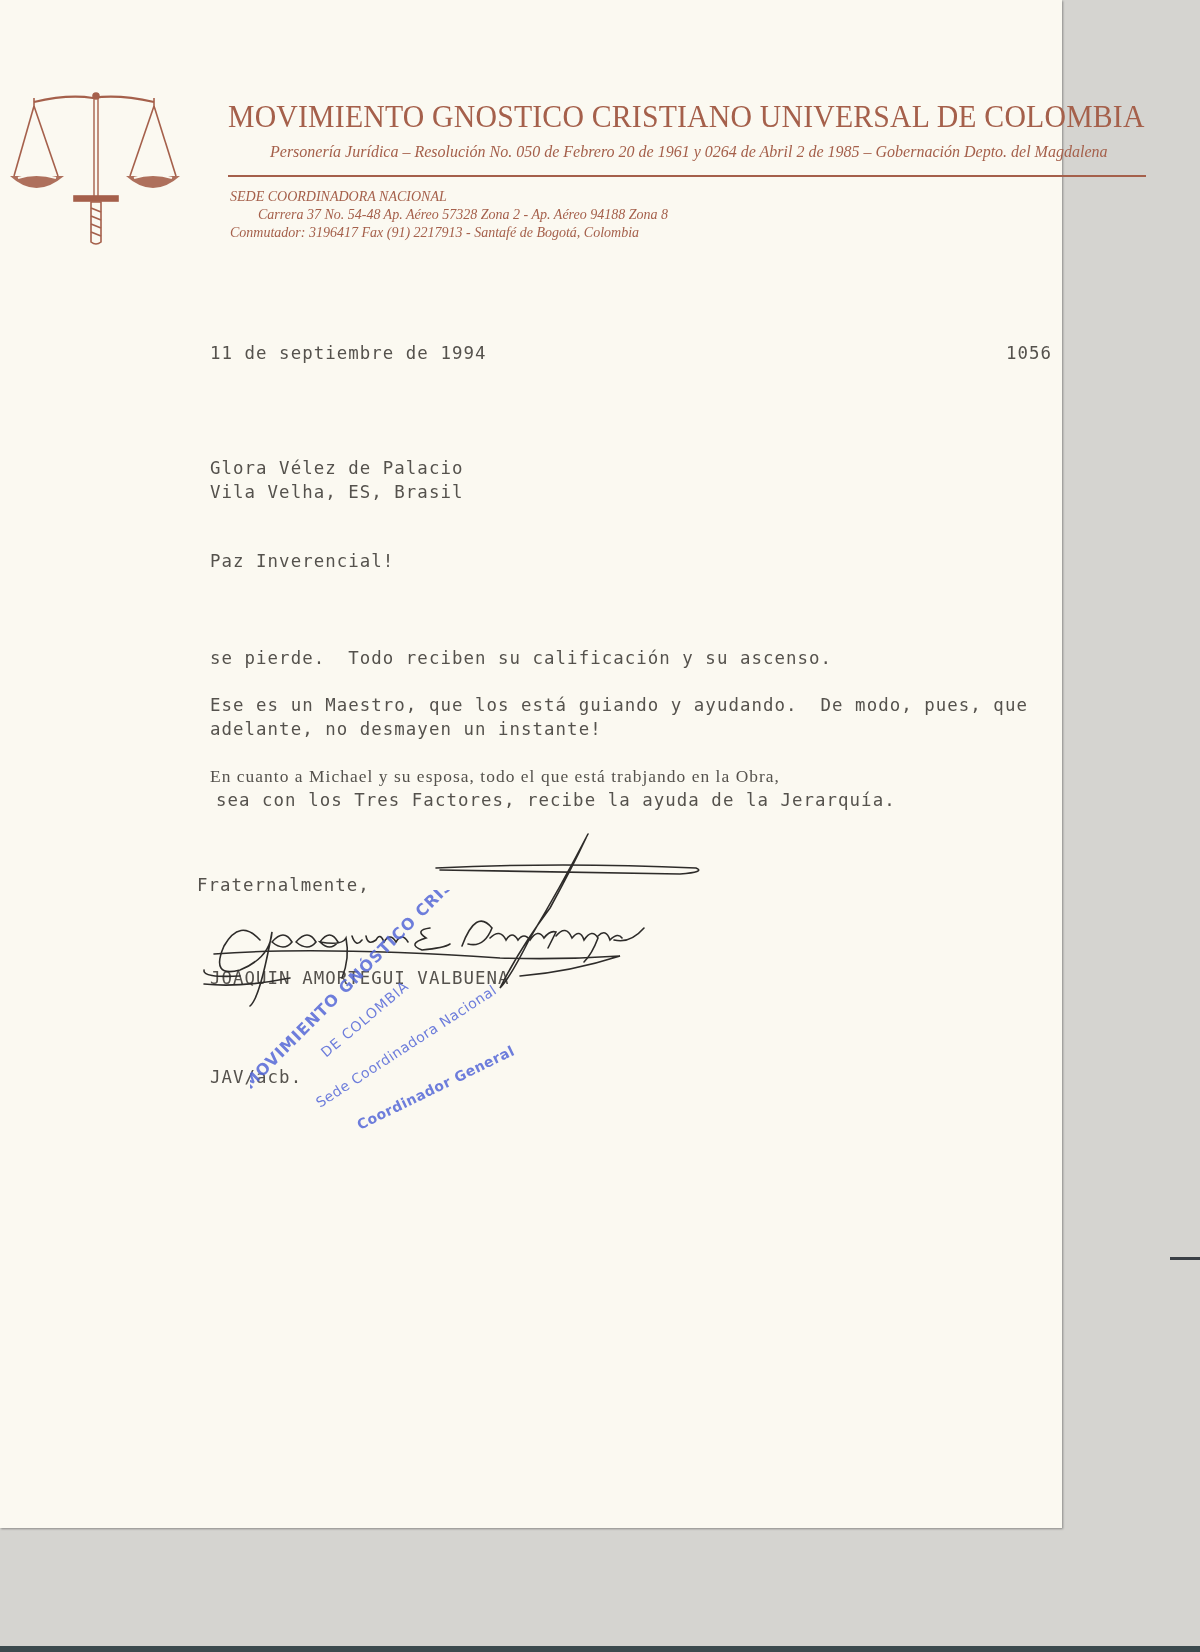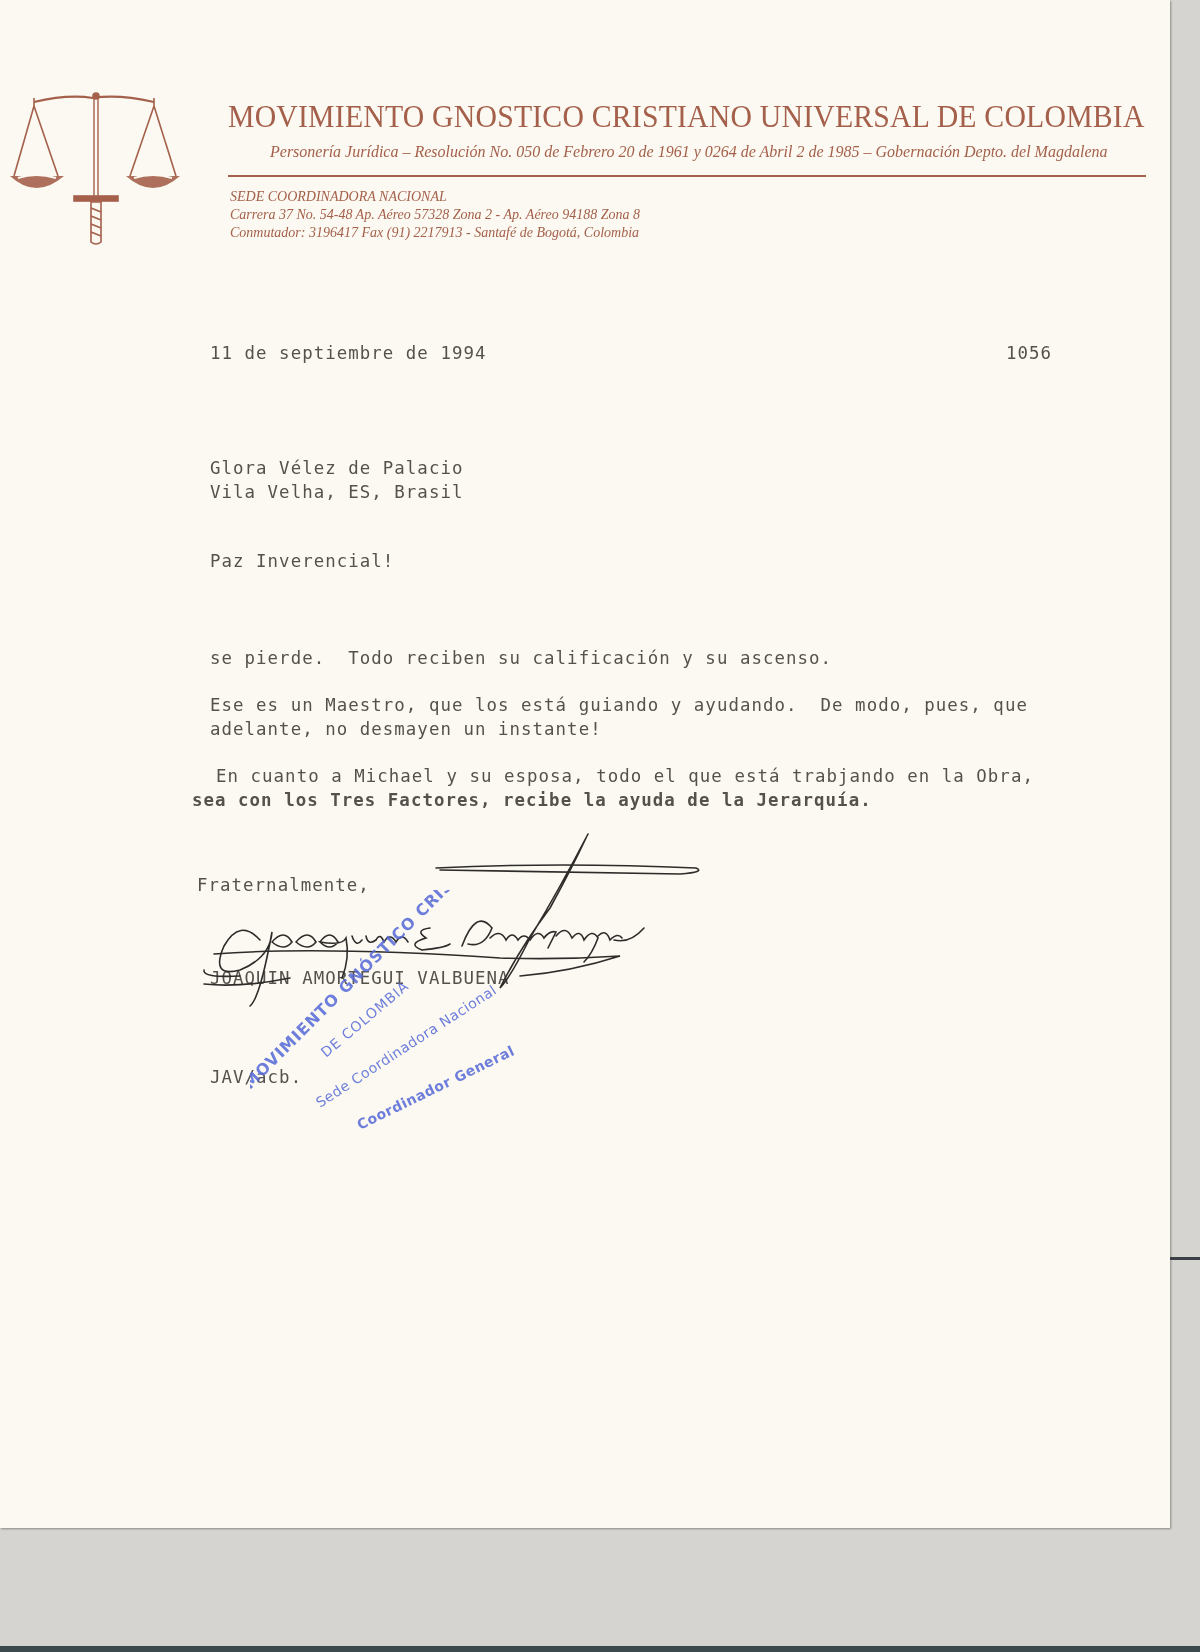--- a/index.html
+++ b/index.html
@@ -2,21 +2,21 @@
 <html><head>
 <meta charset="utf-8">
 <style>
   html, body { margin: 0; padding: 0; }
   body {
     width: 1200px; height: 1652px; position: relative; overflow: hidden;
     background: #d5d4d0;
     font-family: "Liberation Sans", sans-serif;
   }
   .paper {
-    position: absolute; left: 0; top: 0; width: 1170px; height: 1528px;
+    position: absolute; left: 0; top: 0; width: 1062px; height: 1528px;
     background: #fbf9f1;
     box-shadow: 1px 1px 2px rgba(0,0,0,0.35);
   }
   .edge-line {
     position: absolute; left: 1170px; top: 1257px; width: 30px; height: 3px; background: #3a3f45;
   }
   .bottom-strip {
     position: absolute; left: 0; top: 1646px; width: 1200px; height: 6px; background: #3c4a4e;
   }
   .logo { position: absolute; left: 8px; top: 88px; width: 176px; height: 160px; }
@@ -30,21 +30,21 @@
     left: 270px; top: 143px; font-family: "Liberation Serif", serif; font-style: italic;
     font-size: 16px; line-height: 18px;
   }
   .lh-rule {
     position: absolute; left: 228px; top: 175px; width: 918px; height: 2px; background: #a5604b;
   }
   .lh-sede {
     left: 230px; top: 188px; font-family: "Liberation Serif", serif; font-style: italic;
     font-size: 14px; line-height: 18px;
   }
-  .lh-addr1 { top: 206px; }
+  .lh-addr1 { top: 206px; margin-left: 28px; }
   .lh-addr2 { top: 224px; }
   .tw {
     position: absolute; font-family: "DejaVu Sans Mono", monospace; font-size: 17.4px;
     color: #55524d; white-space: pre; line-height: 24px; letter-spacing: 1.05px;
   }
   .stamp {
     position: absolute; left: 250px; top: 890px; width: 320px; height: 240px;
     pointer-events: none;
   }
   .sig { position: absolute; left: 200px; top: 828px; width: 520px; height: 190px; pointer-events: none; }
@@ -96,22 +96,22 @@
   <div class="tw" style="left:210px; top:456px;">Glora Vélez de Palacio</div>
   <div class="tw" style="left:210px; top:480px;">Vila Velha, ES, Brasil</div>
 
   <div class="tw" style="left:210px; top:549px;">Paz Inverencial!</div>
 
   <div class="tw" style="left:210px; top:693px;">Ese es un Maestro, que los está guiando y ayudando.  De modo, pues, que</div>
 
   <div class="tw" style="left:210px; top:646px;">se pierde.  Todo reciben su calificación y su ascenso.</div>
   <div class="tw" style="left:210px; top:717px;">adelante, no desmayen un instante!</div>
 
-  <div class="tw" style="left:216px; top:764px;">En cuanto a Michael y su esposa, todo el que está trabjando en la Obra,</div>
-  <div class="tw" style="left:192px; top:788px;font-weight:bold;">sea con los Tres Factores, recibe la ayuda de la Jerarquía.</div>
+  <div class="tw" style="left:210px; top:764px;font-family:Liberation Serif, serif;">En cuanto a Michael y su esposa, todo el que está trabjando en la Obra,</div>
+  <div class="tw" style="left:216px; top:788px;">sea con los Tres Factores, recibe la ayuda de la Jerarquía.</div>
 
   <div class="tw" style="left:197px; top:873px;">Fraternalmente,</div>
 
   <div class="tw" style="left:210px; top:966px;">JOAQUIN AMORTEGUI VALBUENA</div>
 
   <div class="tw" style="left:210px; top:1065px;">JAV/acb.</div>
 
   <svg class="sig" viewBox="0 0 520 190">
     <g stroke="#2e2c2a" stroke-width="1.6" fill="none" stroke-linecap="round">
       <path d="M236 40 Q360 34 496 40 Q506 44 480 46 Q370 44 240 42"></path>

